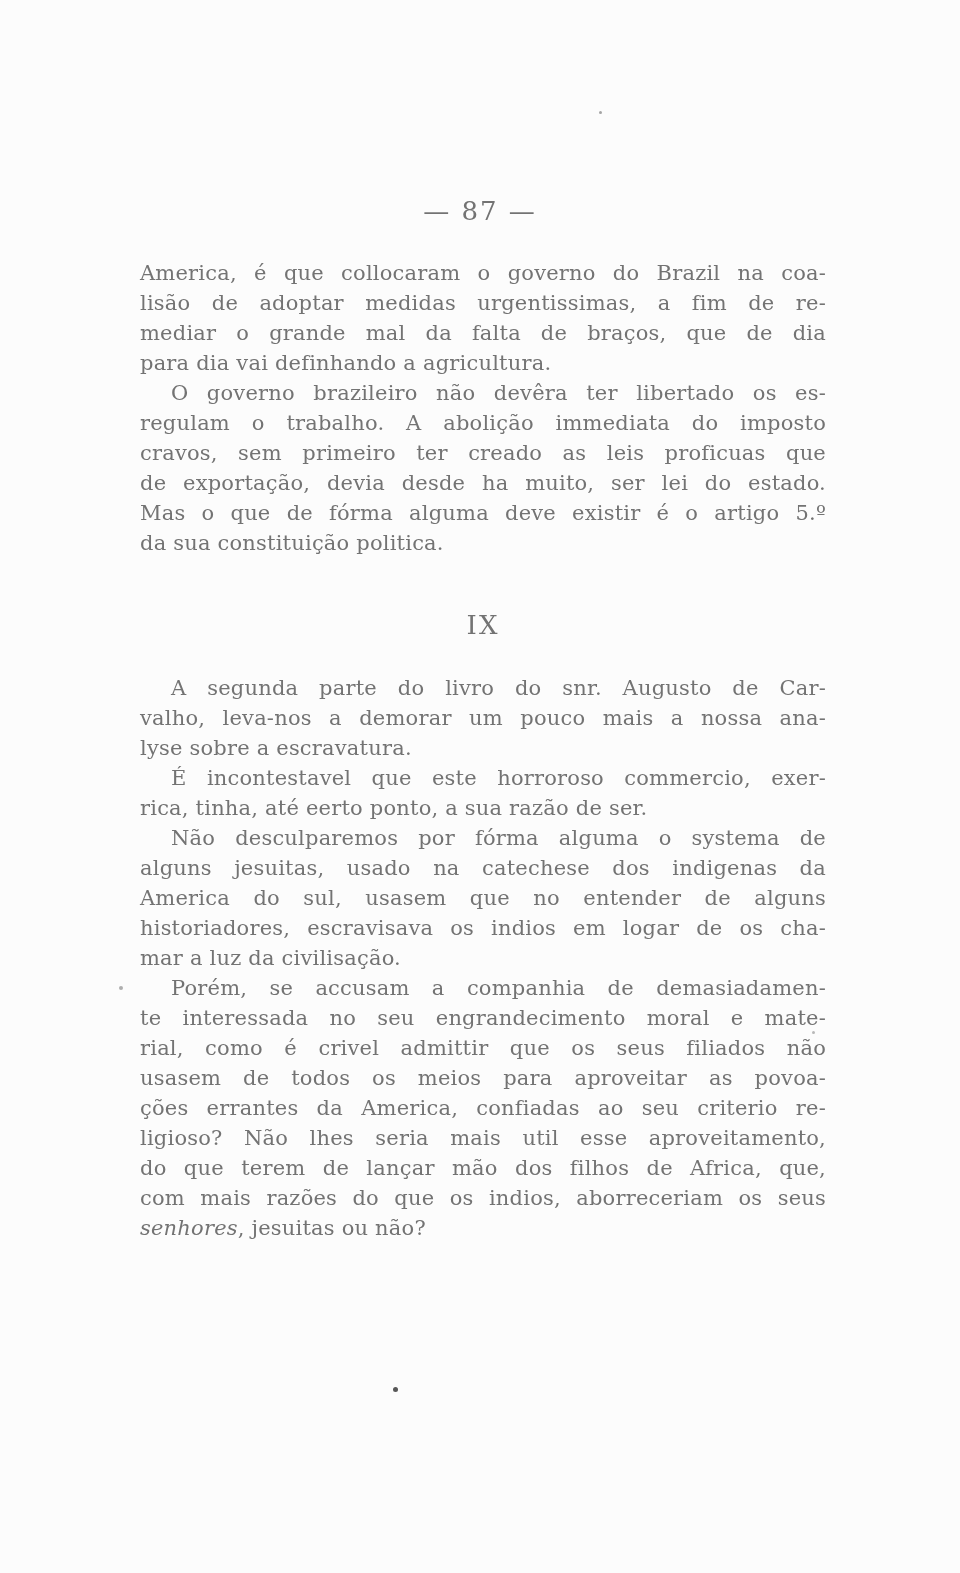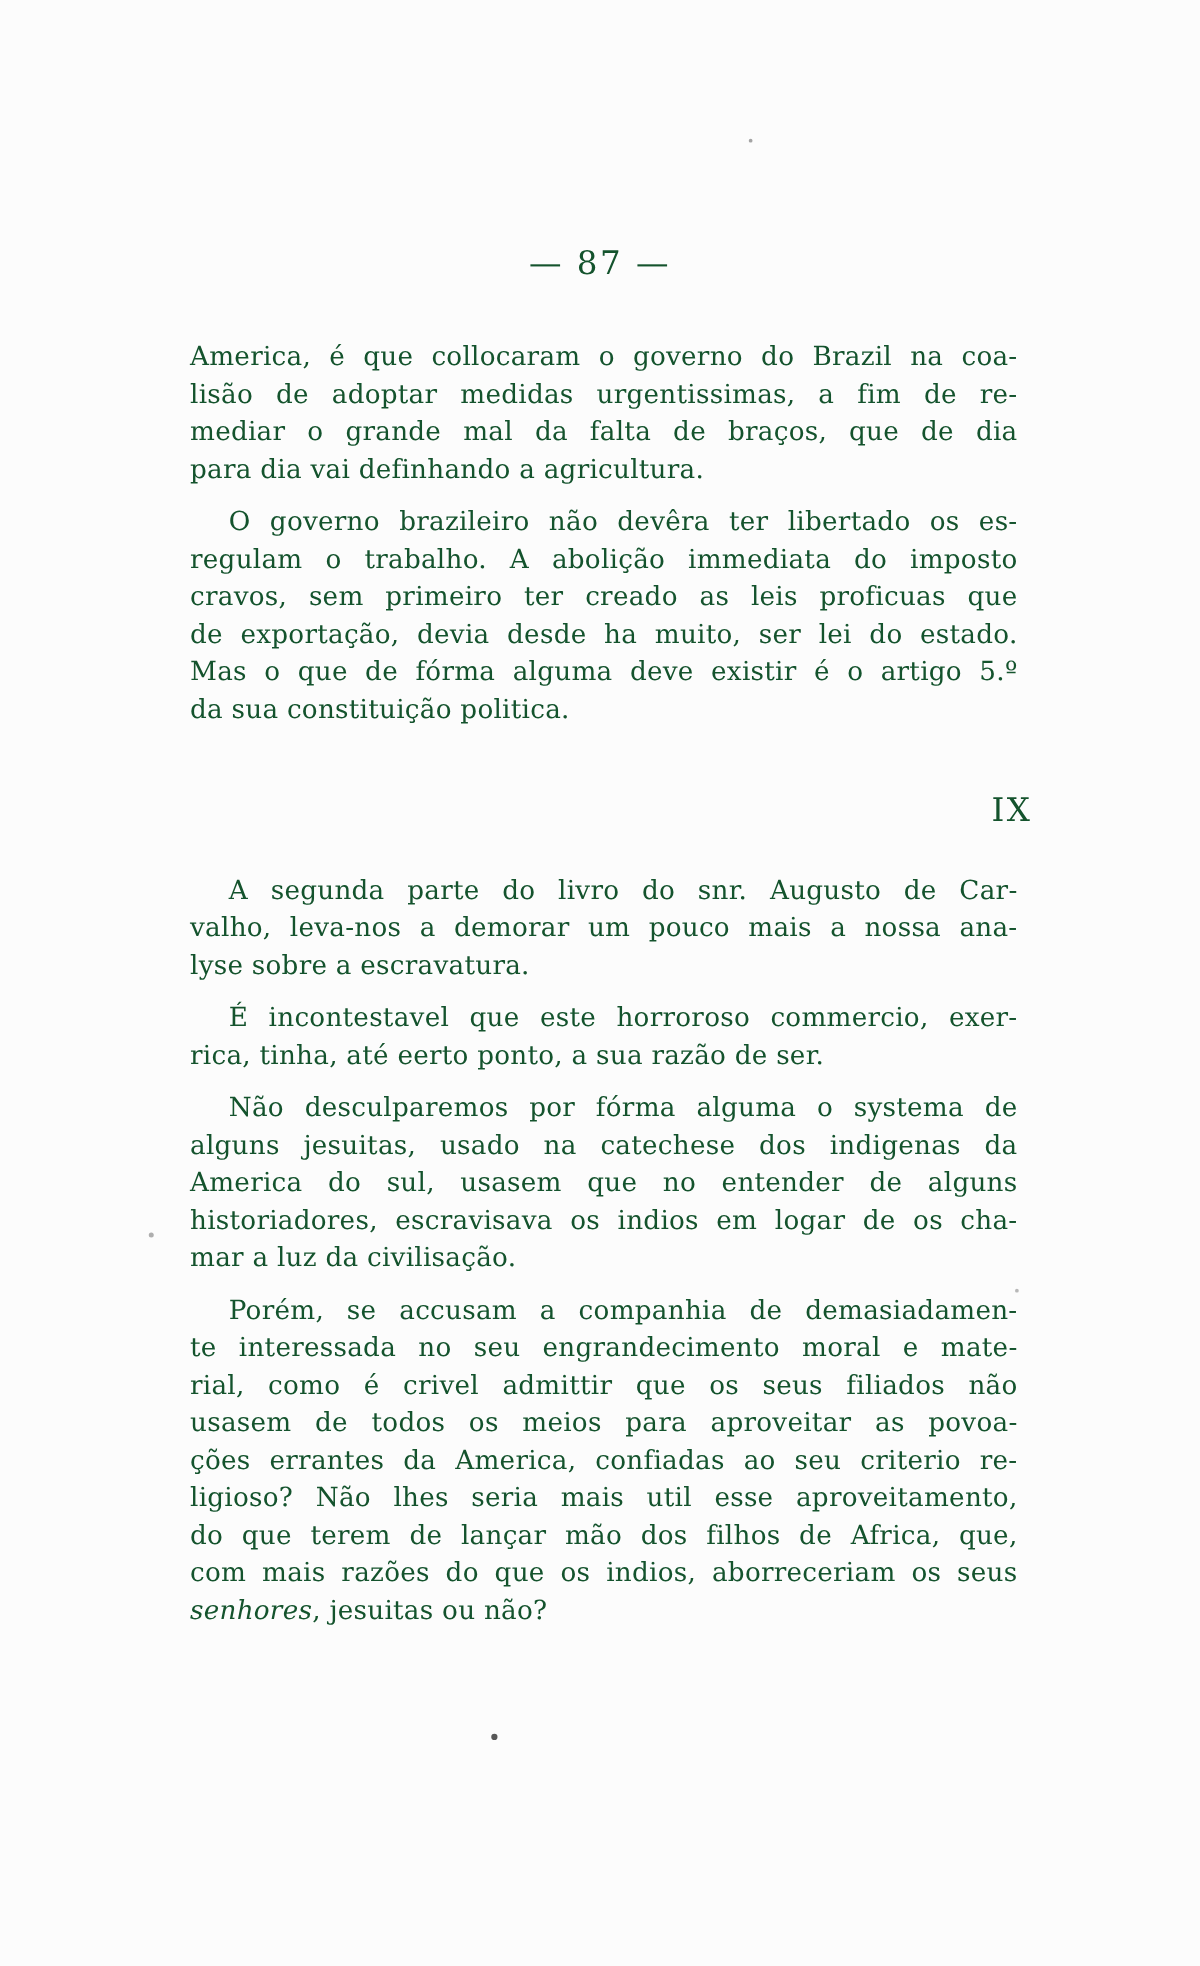--- a/index.html
+++ b/index.html
@@ -5,21 +5,21 @@
   html, body {
     margin: 0;
     padding: 0;
     background: #ffffff;
   }
   .page {
     position: relative;
     width: 960px;
     height: 1573px;
     background: #fcfcfc;
-    color: #14532d;
+    color: #737373;
     font-family: "DejaVu Serif", "Liberation Serif", serif;
     overflow: hidden;
   }
   .page-number {
     position: absolute;
     top: 196px;
     left: 0;
     width: 960px;
     text-align: center;
     font-size: 26px;
@@ -28,31 +28,31 @@
   }
   .text-block {
     position: absolute;
     left: 140px;
     top: 258px;
     width: 686px;
     font-size: 21px;
     line-height: 30px;
     letter-spacing: 0.2px;
   }
-  .paragraph { margin: 12px; }
+  .paragraph { margin: 0; }
   .line {
     height: 30px;
     text-align: justify;
     text-align-last: justify;
   }
   .line.last { text-align-last: left; }
   .line.indent { text-indent: 31px; }
   .section-heading {
     margin: 52px 0 33px 0;
-    text-align: right;
+    text-align: center;
     font-size: 26px;
     line-height: 30px;
     letter-spacing: 2px;
   }
   .italic { font-style: italic; }
   .speck {
     position: absolute;
     background: #3a3a3a;
     border-radius: 50%;
   }

